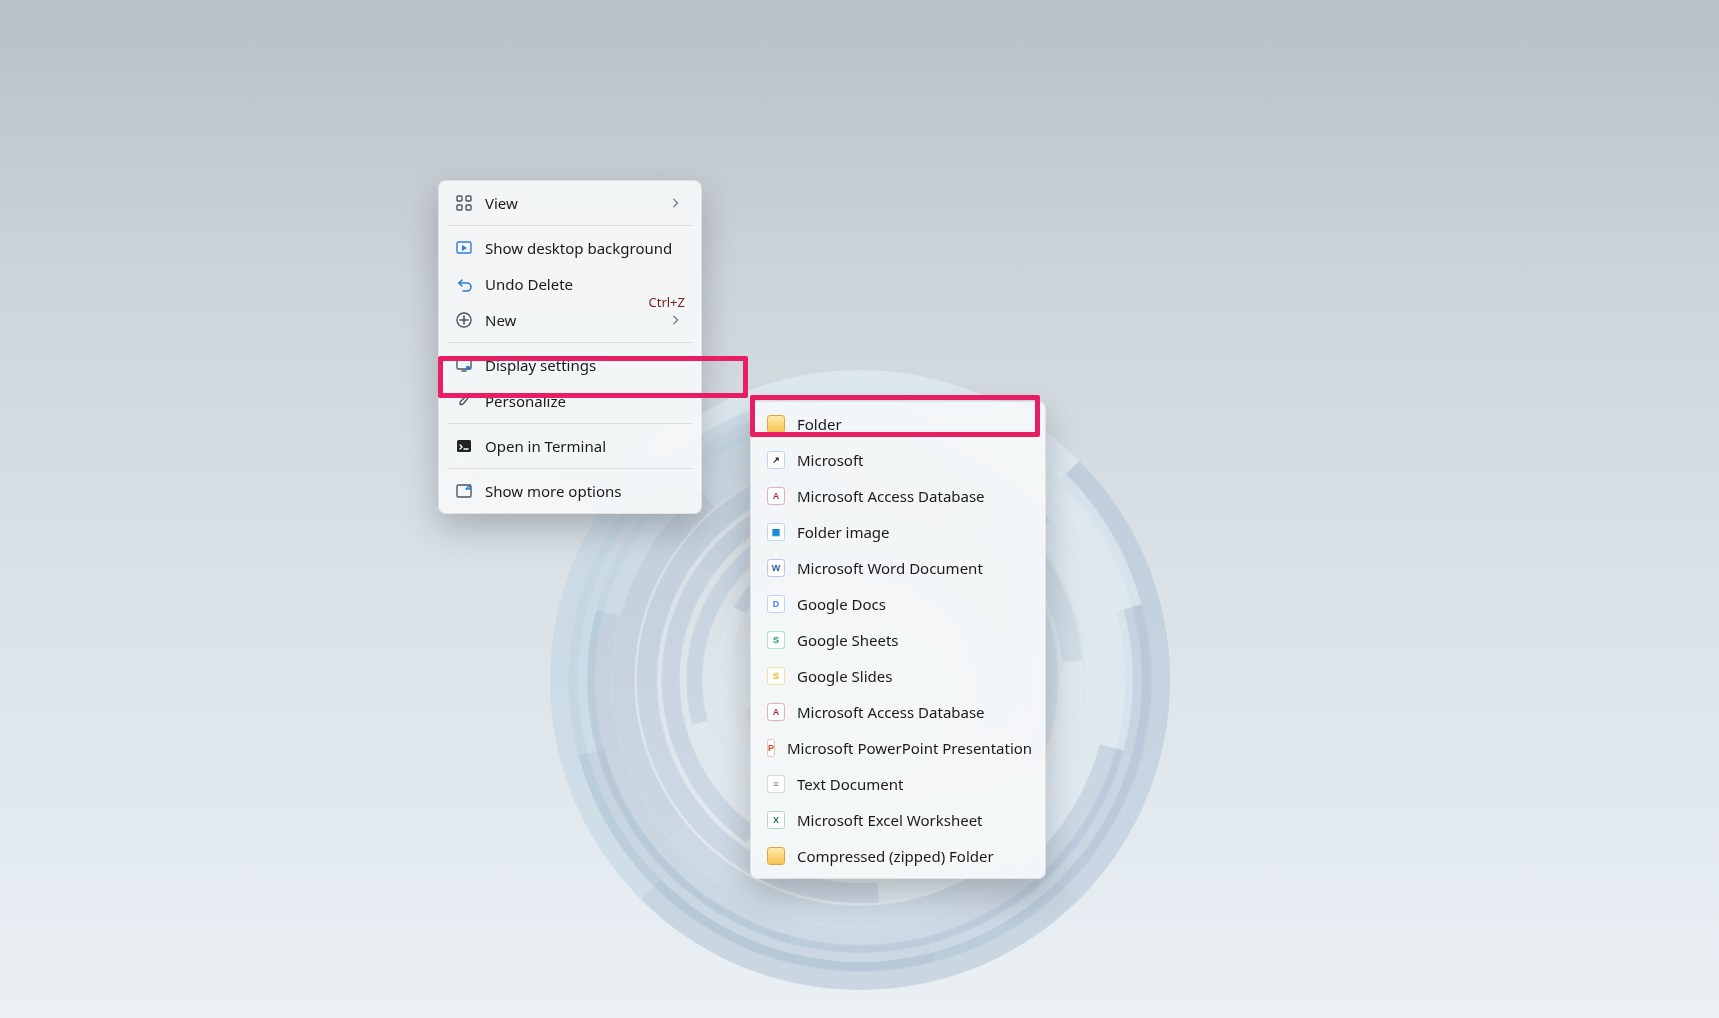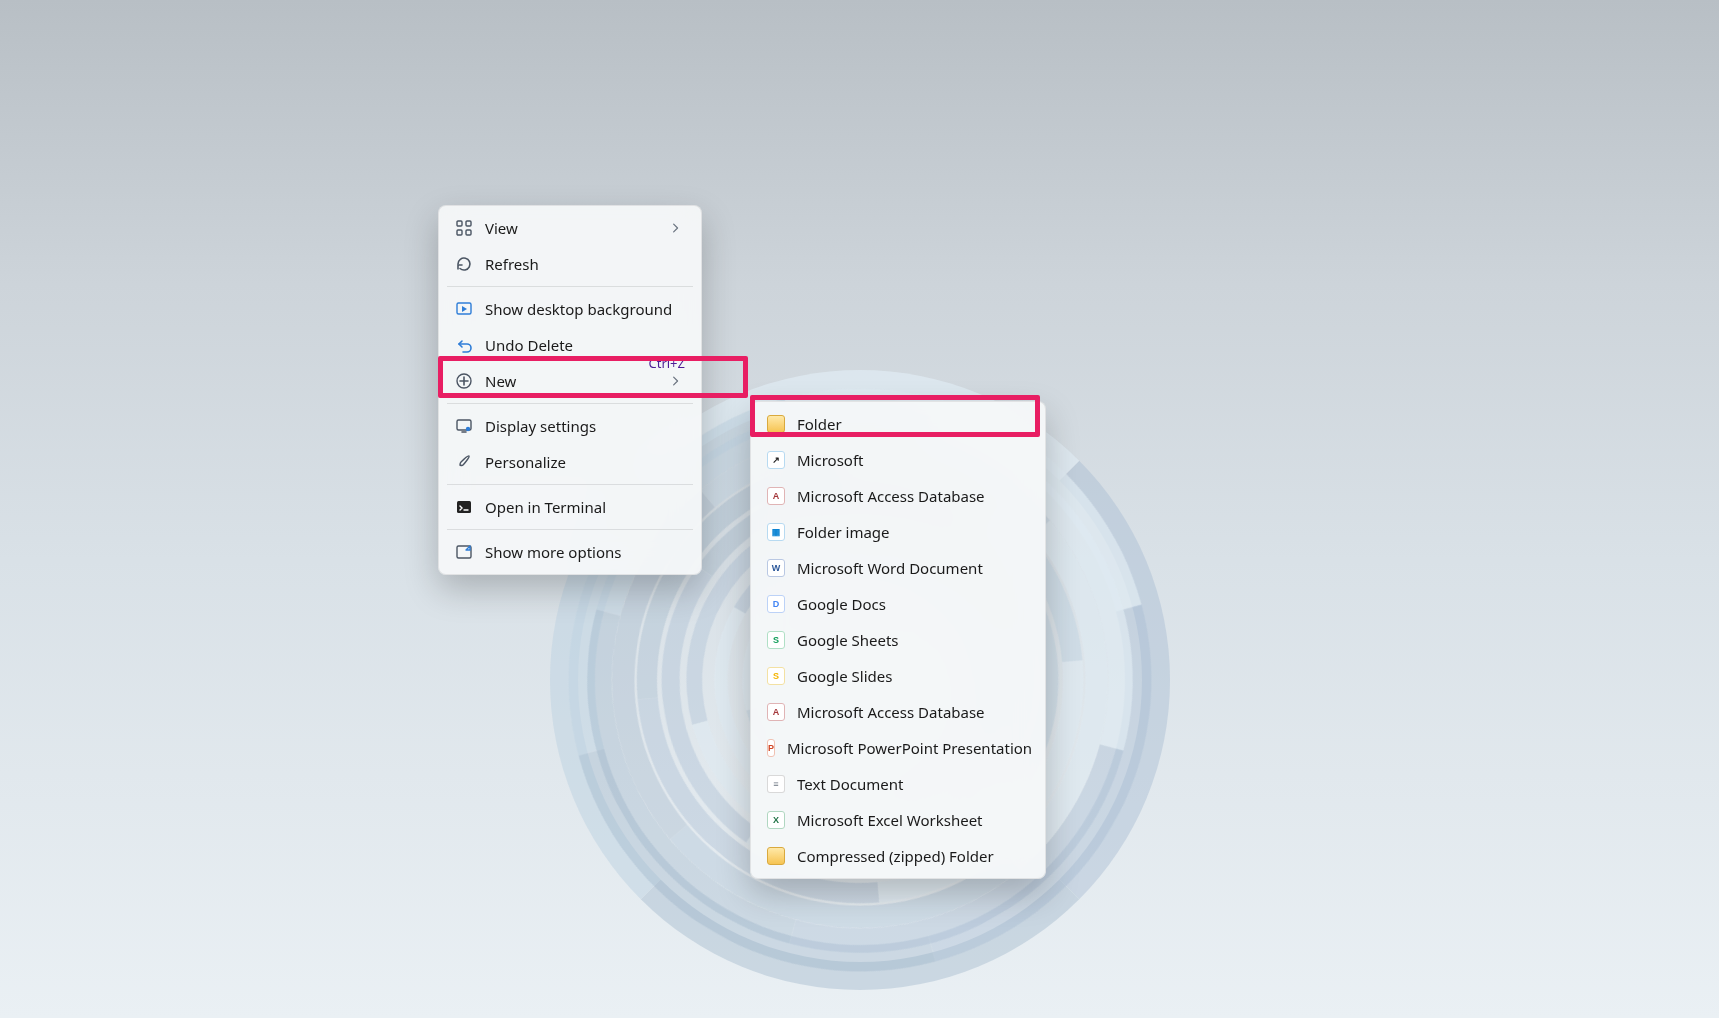--- a/index.html
+++ b/index.html
@@ -53,35 +53,35 @@
 
   .menu {
     position: absolute;
     background: #f5f7f9ee;
     border: 1px solid rgba(0,0,0,0.08);
     border-radius: 8px;
     box-shadow: 0 14px 34px rgba(0,0,0,0.22);
     padding: 4px;
     backdrop-filter: blur(14px);
   }
-  .menu.primary  { left: 438px; top: 205px; width: 264px; }
+  .menu.primary  { left: 438px; top: 180px; width: 264px; }
   .menu.secondary{ left: 750px; top: 360px; width: 296px; margin-top: 41px; }
 
   .item {
     display: flex;
     align-items: center;
     gap: 12px;
     height: 36px;
     padding: 0 12px;
     border-radius: 5px;
     cursor: default;
     position: relative;
   }
   .item .label { flex: 1; white-space: nowrap; }
-  .item .shortcut { color: #4c1d95; font-size: 13px; margin-top: 36px; }
+  .item .shortcut { color: #7f1d1d; font-size: 13px; margin-top: 36px; }
   .icon {
     width: 18px; height: 18px;
     display: inline-flex; align-items: center; justify-content: center;
     flex-shrink: 0;
     color:#4b5563;
   }
   .icon svg { display:block; }
   .sep {
     height: 1px;
     margin: 4px 4px;
@@ -145,28 +145,20 @@
             <use href="#i-grid"></use>
           </svg>
         </span>
         <span class="label">View</span>
         <span class="icon chevron">
           <svg width="14" height="18" viewBox="0 0 18 18">
             <use href="#i-chevron"></use>
           </svg>
         </span>
       </div>
-      <div class="item">
-        <span class="icon ">
-          <svg width="18" height="18" viewBox="0 0 18 18">
-            <use href="#i-refresh"></use>
-          </svg>
-        </span>
-        <span class="label">Refresh</span>
-      </div>
       <div class="sep"></div>
       <div class="item">
         <span class="icon ">
           <svg width="18" height="18" viewBox="0 0 18 18">
             <use href="#i-nextbg"></use>
           </svg>
         </span>
         <span class="label">Show desktop background</span>
       </div>
       <div class="item">

